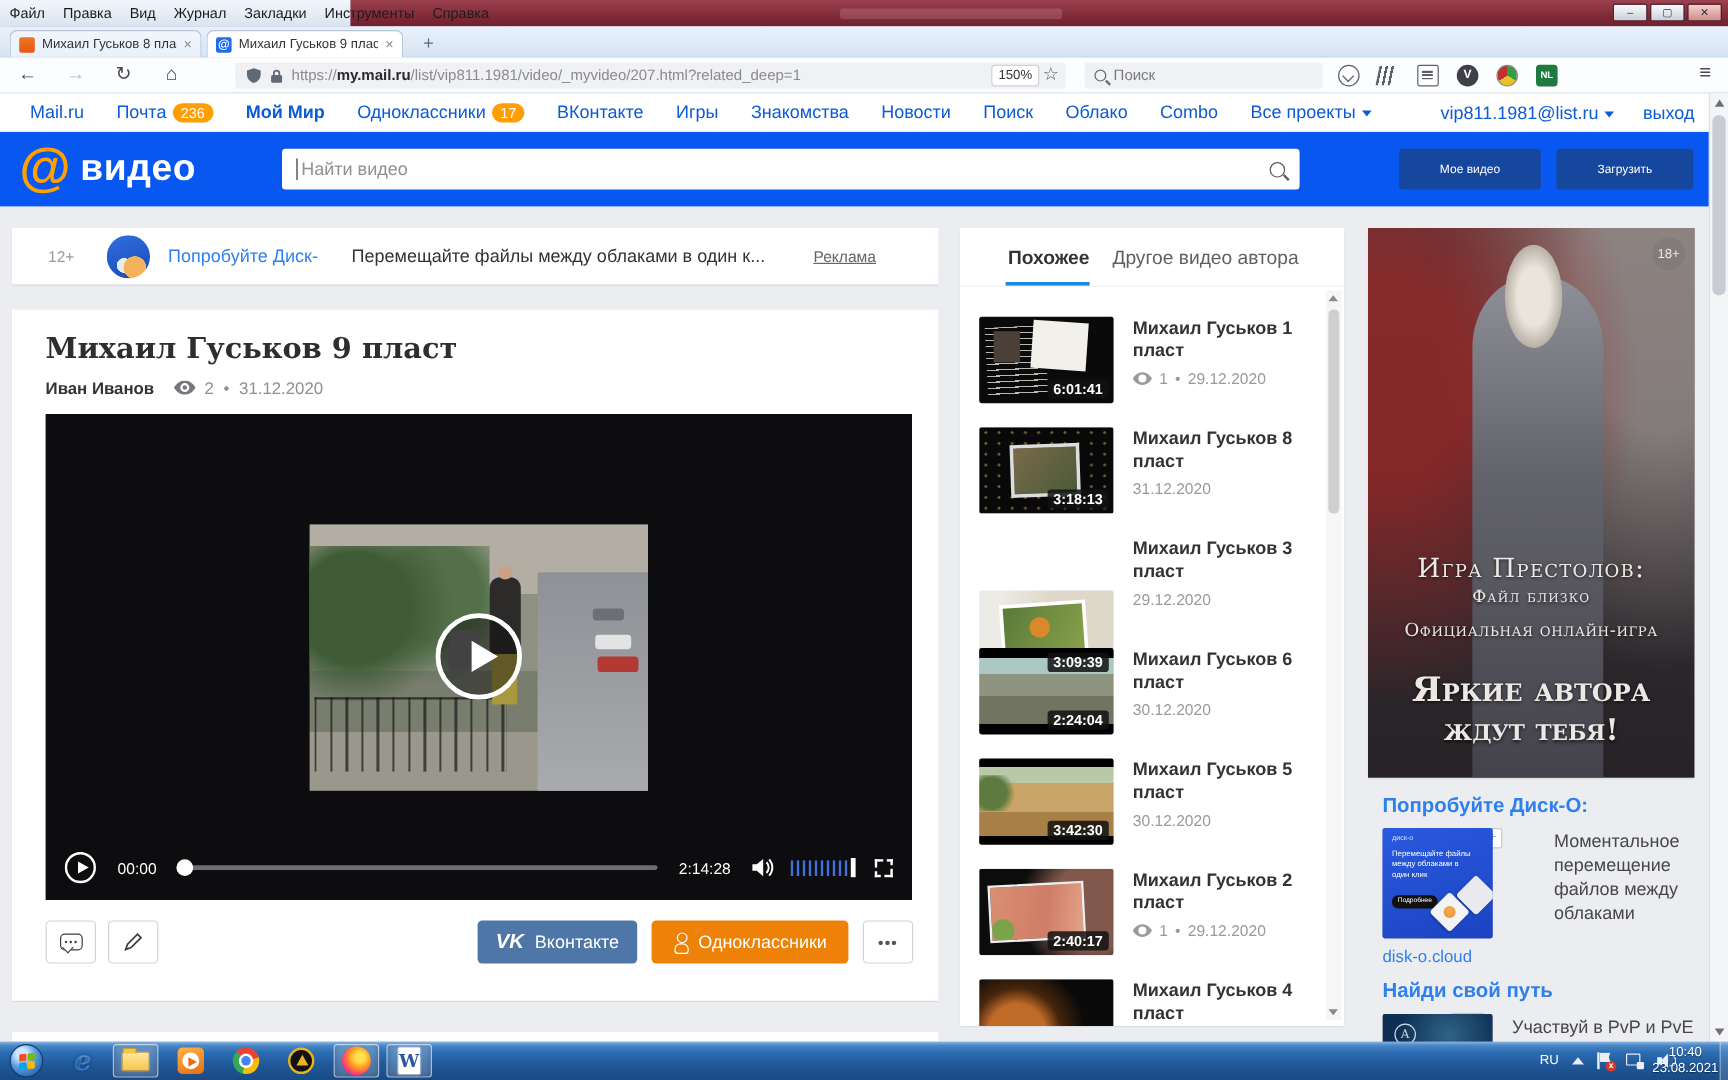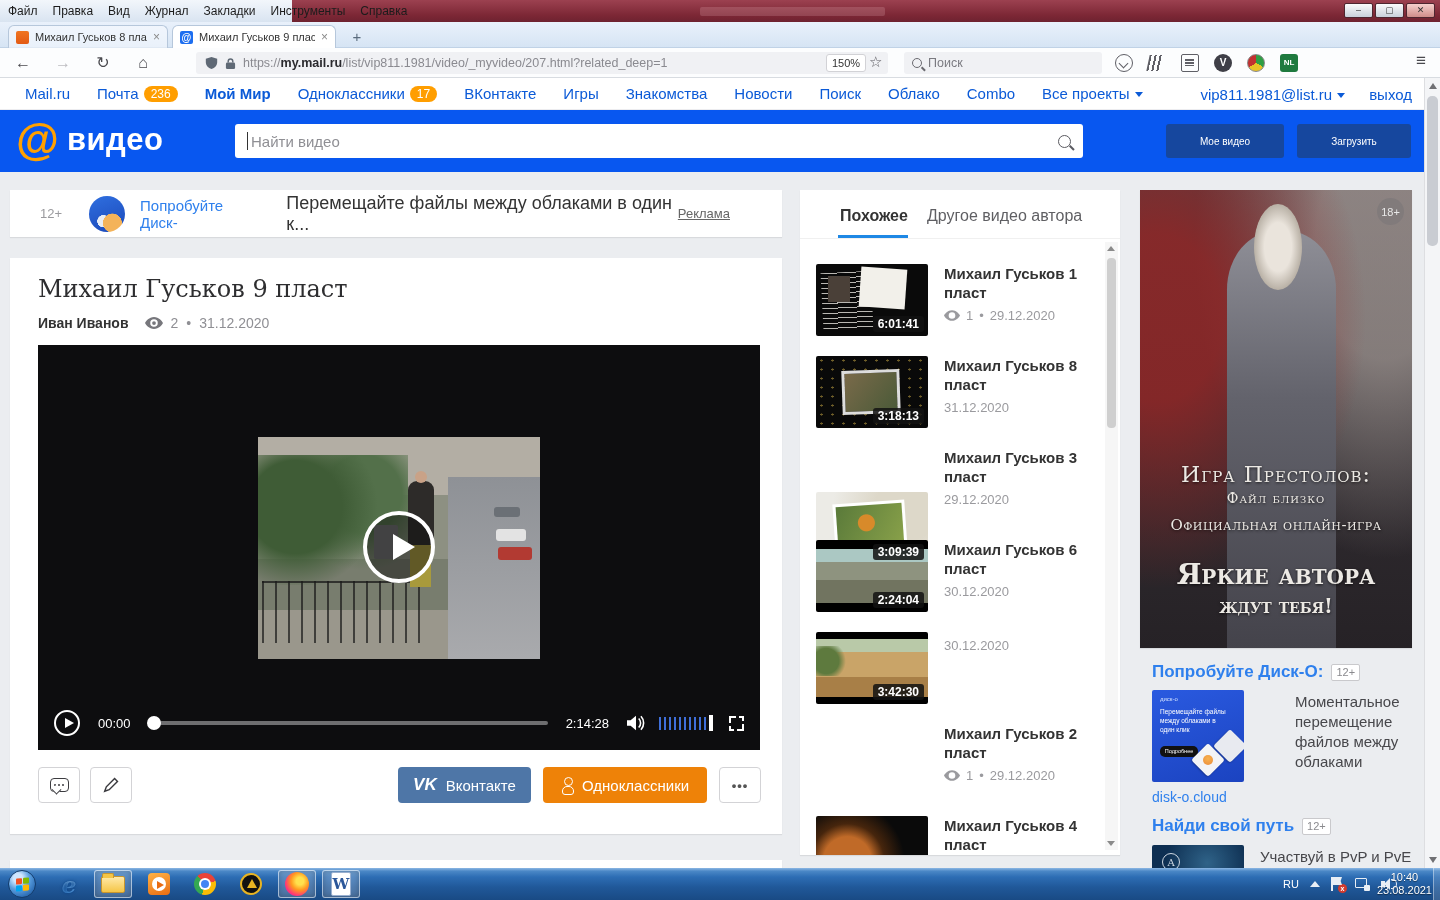--- a/index.html
+++ b/index.html
@@ -108,27 +108,27 @@
   
   .card { position:absolute; background:#fff; box-shadow:0 1px 1px rgba(0,0,0,.08); }
 
   .adstrip { left:10px; top:190px; width:772px; height:47px; display:flex; align-items:center; }
   .adstrip .age { margin-left:30px; font-size:13px; color:#9a9a9e; }
   .adavatar { width:36px; height:36px; border-radius:50%; margin-left:27px; flex:0 0 auto;
     background:radial-gradient(circle at 65% 75%, #f4b35a 0 26%, transparent 27%),
                radial-gradient(circle at 40% 70%, #e8edf5 0 18%, transparent 19%),
                linear-gradient(160deg,#2f6fe0,#1b48b8); }
   .adstrip .lnk { margin-left:15px; font-size:15px; color:#2f80ed; }
-  .adstrip .txt { margin-left:28px; font-size:18px; color:#333; }
+  .adstrip .txt { margin-left:28px; font-size:15px; color:#333; }
   .adstrip .rk { margin-left:auto; margin-right:52px; font-size:13px; color:#666;
     text-decoration:underline; }
 
   .maincard { left:10px; top:258px; width:772px; height:576px; }
   .vtitle { position:absolute; left:28px; top:17px; font-family:"DejaVu Serif", serif;
-    font-size:24px; color:#2e2e30; font-weight:400; }
+    font-size:24px; color:#2e2e30; font-weight:700; }
   .byline { position:absolute; left:28px; top:57px; display:flex; align-items:center; gap:8px;
     font-size:14px; color:#8f8f94; }
   .byline .author { font-weight:bold; color:#333; margin-right:8px; }
   .eye { width:18px; height:12px; fill:#77777c; }
 
   .player { position:absolute; left:28px; top:87px; width:722px; height:405px; background:#0d0d0f; overflow:hidden; }
   .pthumb { position:absolute; left:220px; top:92px; width:282px; height:222px;
     background:linear-gradient(180deg,#b3aea4 0 26%,#8d9082 26% 55%,#787d6e 55% 78%,#9a978c 78%);
     }
   .pthumb .trees { position:absolute; left:0; top:18px; width:150px; height:130px;
@@ -248,23 +248,23 @@
     background:radial-gradient(#eae4dc 0 40%, #b9b1a6 70%, transparent 75%); }
   .gotage { position:absolute; right:8px; top:8px; width:27px; height:27px; border-radius:50%;
     background:rgba(125,120,122,.75); color:#e8e8e8; font-size:11px; display:flex;
     align-items:center; justify-content:center; z-index:2; }
   .gottxt { position:absolute; left:0; width:100%; text-align:center; color:#ece9e4;
     font-family:"DejaVu Serif", serif; font-variant:small-caps; text-shadow:0 1px 3px rgba(0,0,0,.7); z-index:2; }
   .gl1 { top:272px; font-size:22px; letter-spacing:1px; }
   .gl2 { top:300px; font-size:14px; letter-spacing:1px; }
   .gl3 { top:326px; font-size:15px; letter-spacing:.5px; }
   .gl4 { top:368px; font-size:28px; font-weight:bold; }
-  .gl5 { top:404px; font-size:20px; font-weight:bold; }
-
-  .adtitle { position:absolute; display:flex; align-items:center; gap:8px; }
+  .gl5 { top:404px; font-size:25px; font-weight:bold; }
+
+  .adtitle { position:absolute; display:flex; align-items:center; gap:8px;flex-direction:column; }
   .adtitle .t { font-size:17px; font-weight:bold; color:#2f80ed; }
   .agebox { border:1px solid #c9c9cc; color:#8a8a8e; font-size:11px; padding:0 4px;
     border-radius:2px; background:#fff; line-height:15px; }
   .diskothumb { position:absolute; left:1152px; top:690px; width:92px; height:92px; border-radius:2px;
     background:linear-gradient(160deg,#2a5ae0,#1b43c0); overflow:hidden; }
   .diskothumb .brand { position:absolute; left:8px; top:6px; font-size:6px; color:#cfe0ff; }
   .diskothumb .l { position:absolute; left:8px; font-size:6.5px; color:#fff; }
   .diskothumb .btn { position:absolute; left:8px; top:56px; width:38px; height:11px; background:#111;
     border-radius:5px; color:#fff; font-size:5.5px; text-align:center; line-height:11px; }
   .diamond { position:absolute; width:24px; height:24px; background:#f3f4f6; border-radius:3px;
@@ -645,27 +645,32 @@
             <span>30.12.2020</span>
           </div>
       </div>
     </div>
 
     <div class="sitem" style="top:442px">
       <div class="sthumb t5">
         <span class="dur">3:42:30</span>
       </div>
       <div class="sinfo">
+        <div class="st">Михаил Гуськов 5 пласт</div>
         <div class="smeta">
             <span>30.12.2020</span>
           </div>
       </div>
     </div>
 
     <div class="sitem" style="top:534px">
+      <div class="sthumb t6">
+        <div class="mapimg"></div>
+        <span class="dur">2:40:17</span>
+      </div>
       <div class="sinfo">
         <div class="st">Михаил Гуськов 2 пласт</div>
         <div class="smeta">
           <svg class="eye" viewBox="0 0 24 16">
               <path d="M12 0C5.5 0 1.2 5.4 0 8c1.2 2.6 5.5 8 12 8s10.8-5.4 12-8c-1.2-2.6-5.5-8-12-8zm0 13a5 5 0 110-10 5 5 0 010 10z"></path>
             </svg>
           <span>1</span>
           <span>•</span>
           <span>29.12.2020</span>
         </div>

